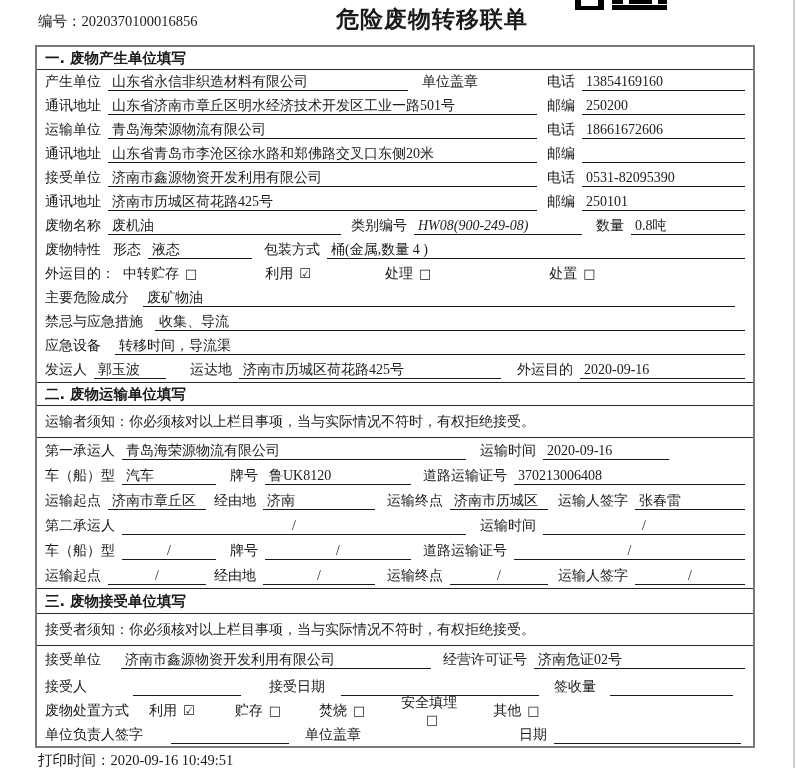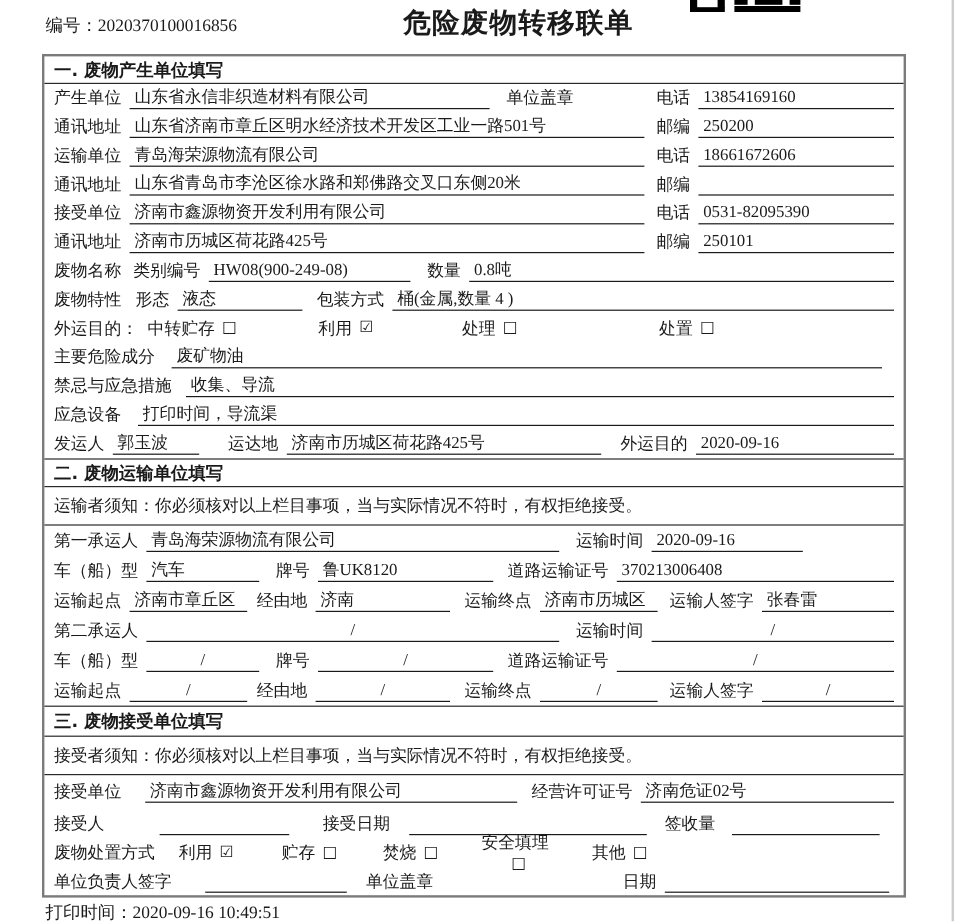--- a/index.html
+++ b/index.html
@@ -128,22 +128,23 @@
     <div class="left6">
       <span class="lbl">通讯地址</span>
       <span class="fld grow" style="margin-right:10px;">济南市历城区荷花路425号</span>
     </div>
     <span class="lbl">邮编</span>
     <span class="fld grow">250101</span>
   </div>
 
   <div class="row h24">
     <span class="lbl">废物名称</span>
+    <span class="fld" style="width:233px;">废机油</span>
     <span class="lbl" style="margin-left:10px;">类别编号</span>
-    <span class="fld" style="width:168px;">HW08(900-249-08)</span>
+    <span class="fld" style="width:168px;font-style:italic;">HW08(900-249-08)</span>
     <span class="lbl" style="margin-left:14px;">数量</span>
     <span class="fld grow">0.8吨</span>
   </div>
 
   <div class="row h24">
     <span class="lbl">废物特性</span>
     <span class="lbl" style="margin-left:12px;">形态</span>
     <span class="fld" style="width:104px;">液态</span>
     <span class="lbl" style="margin-left:12px;">包装方式</span>
     <span class="fld grow">桶(金属,数量 4 )</span>
@@ -174,21 +175,21 @@
     <span class="fld grow" style="margin-left:14px;margin-right:10px;">废矿物油</span>
   </div>
 
   <div class="row h24">
     <span class="lbl">禁忌与应急措施</span>
     <span class="fld grow" style="margin-left:12px;">收集、导流</span>
   </div>
 
   <div class="row h24">
     <span class="lbl">应急设备</span>
-    <span class="fld grow" style="margin-left:14px;">打印时间，导流渠</span>
+    <span class="fld grow" style="margin-left:14px;">转移时间，导流渠</span>
   </div>
 
   <div class="row h24">
     <span class="lbl">发运人</span>
     <span class="fld" style="width:72px;">郭玉波</span>
     <span class="lbl" style="margin-left:24px;">运达地</span>
     <span class="fld" style="width:262px;">济南市历城区荷花路425号</span>
     <span class="lbl" style="margin-left:16px;">外运目的</span>
     <span class="fld grow">2020-09-16</span>
   </div>

